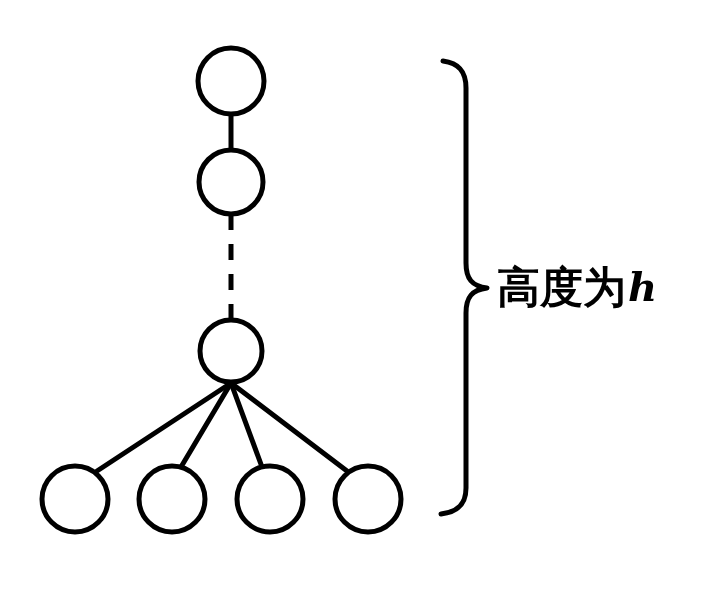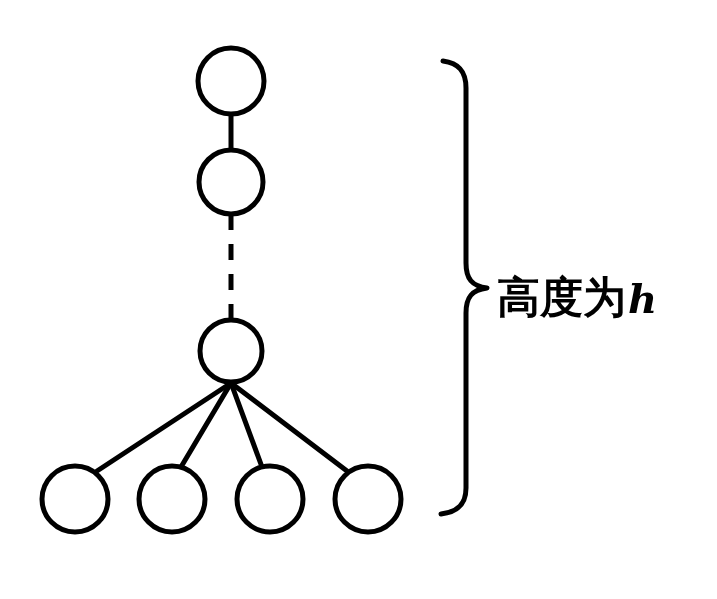--- a/index.html
+++ b/index.html
@@ -24,21 +24,21 @@
     height: 599px;
     display: block;
   }
   .annotation-label {
     position: absolute;
     left: 497px;
     top: 255px;
     width: 200px;
     height: 64px;
     display: flex;
-    align-items: flex-end;
+    align-items: center;
     white-space: nowrap;
     color: #000000;
     font-family: "DejaVu Sans", "Liberation Sans", sans-serif;
     font-size: 43px;
     font-weight: 700;
     letter-spacing: 0px;
     line-height: 1;
   }
   .annotation-label .cjk {
     font-family: "DejaVu Sans", sans-serif;

